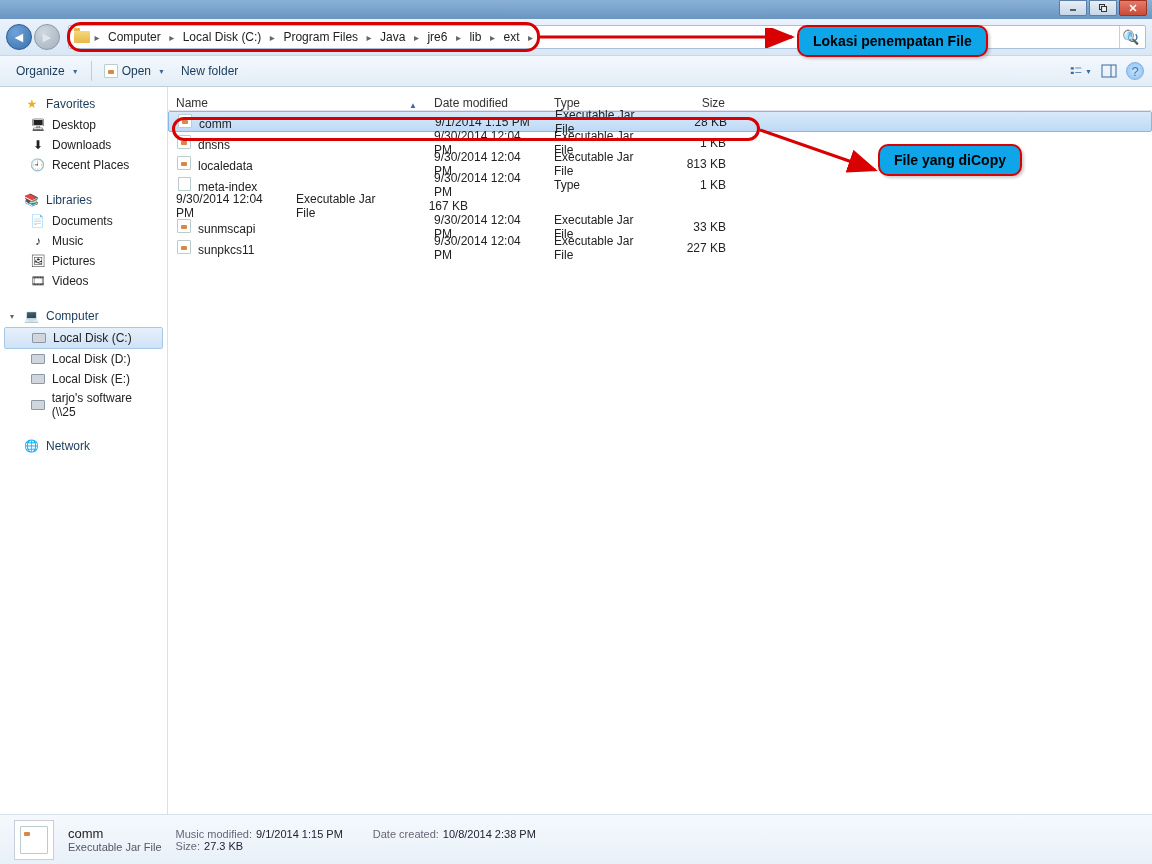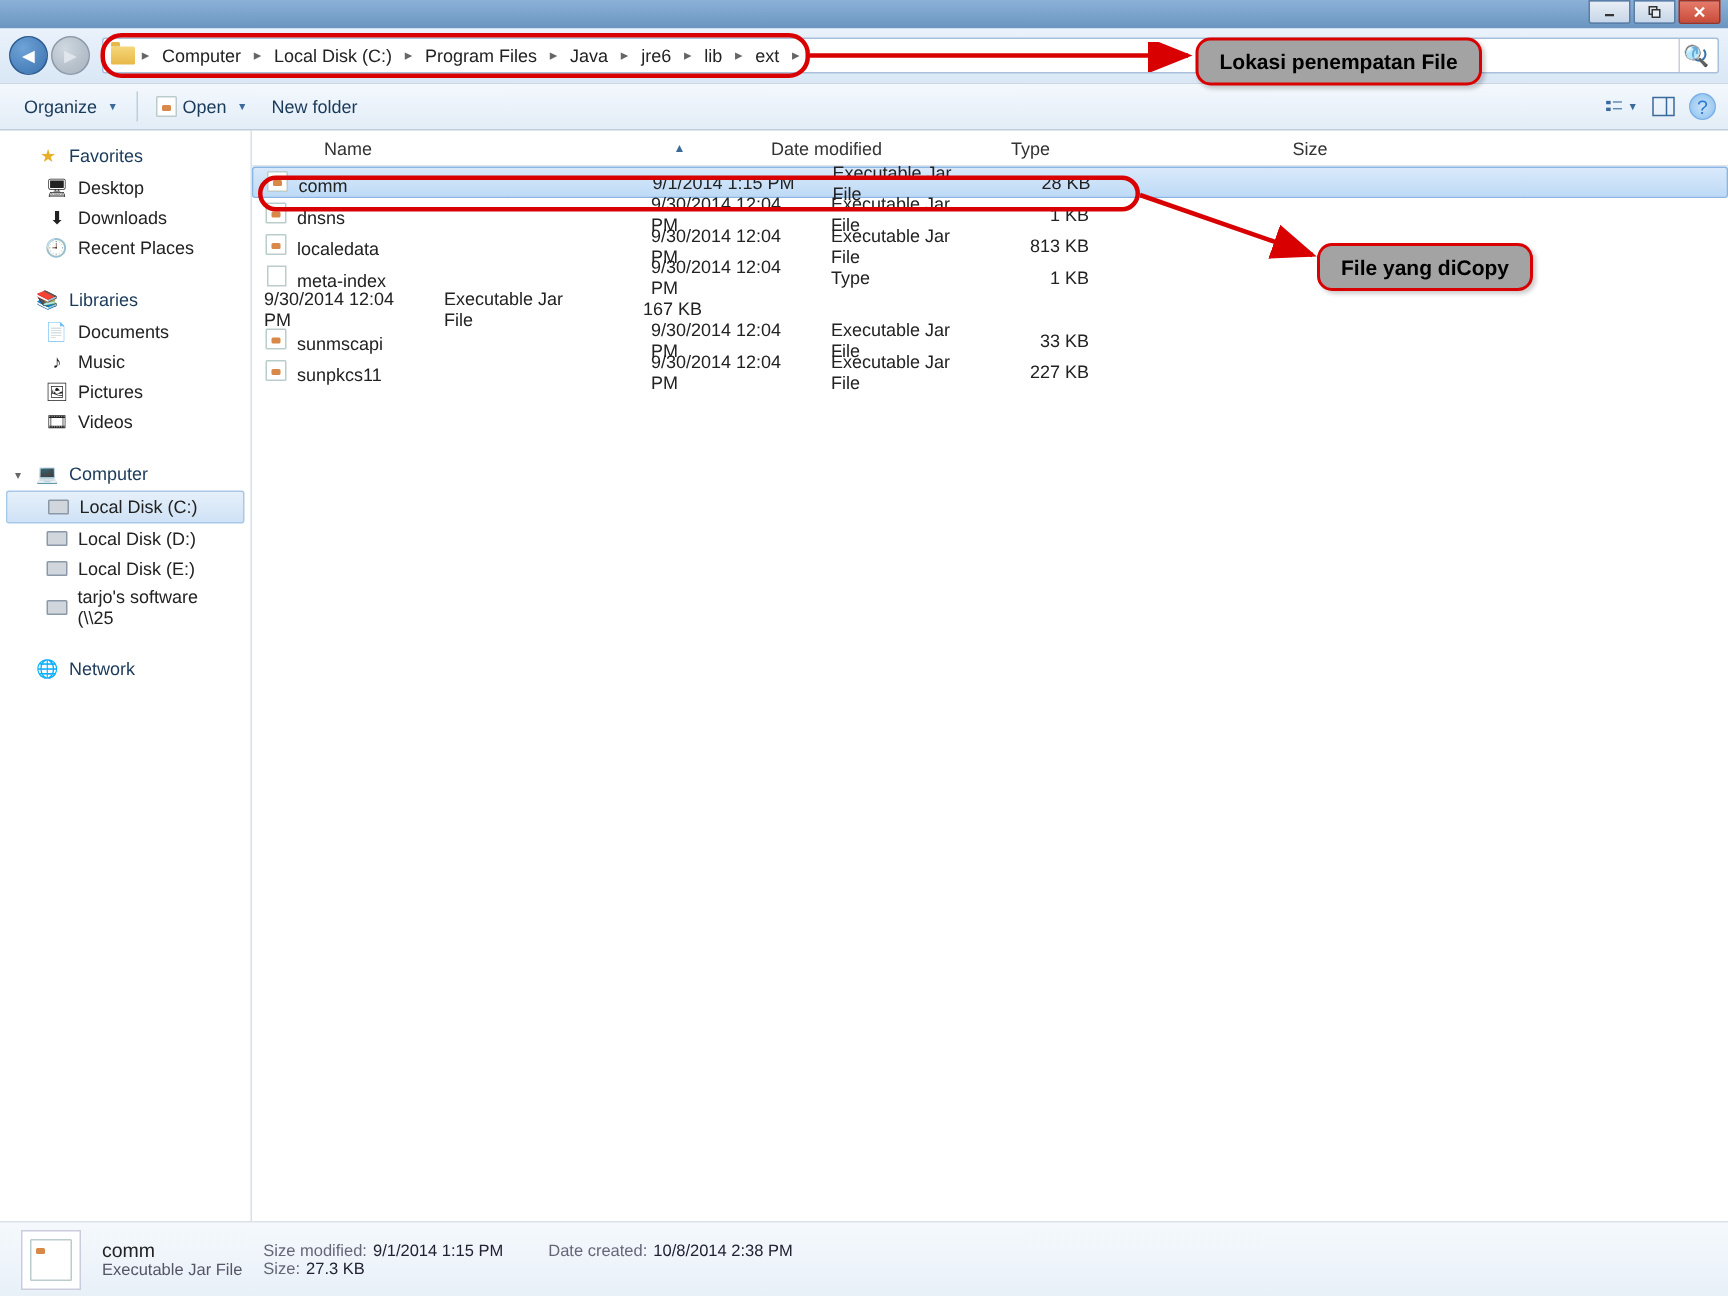--- a/index.html
+++ b/index.html
@@ -26,21 +26,21 @@
 
 
 .annot-border { position:absolute; border:3px solid #d80000; border-radius:14px; pointer-events:none; }
 .annot-bc { left:67px; top:22px; width:473px; height:30px; }
 .annot-row { left:172px; top:117px; width:588px; height:24px; }
 
 
 .arrow-svg { position:absolute; pointer-events:none; }
 
 
-.callout { position:absolute; background:#a3a3a3; border:2px solid #d80000; border-radius:10px; padding:6px 14px; font-size:14px; font-weight:bold; color:#000; box-shadow:2px 2px 3px rgba(0,0,0,0.2); }
+.callout { position:absolute; background:#0ea5e9; border:2px solid #d80000; border-radius:10px; padding:6px 14px; font-size:14px; font-weight:bold; color:#000; box-shadow:2px 2px 3px rgba(0,0,0,0.2); }
 
 
 .toolbar { height:32px; background:linear-gradient(#f3f8fd,#e3edf7); border-top:1px solid #c8d6e6; border-bottom:1px solid #c0ceda; display:flex; align-items:center; padding:0 8px; font-size:12px; }
 .tb-btn { padding:4px 8px; display:flex; align-items:center; gap:4px; color:#1a3a5a; }
 .tb-drop::after { content:"▼"; font-size:7px; margin-left:3px; color:#3a6a9a; }
 .tb-sep { width:1px; height:20px; background:#c0ceda; margin:0 4px; }
 .tb-right { margin-left:auto; display:flex; align-items:center; gap:6px; }
 .tb-icon { width:22px; height:22px; display:flex; align-items:center; justify-content:center; color:#3a6a9a; font-size:13px; }
 
 
@@ -49,21 +49,21 @@
 .side-group { margin-bottom:14px; }
 .side-head { display:flex; align-items:center; gap:6px; padding:3px 10px; font-size:12px; color:#1a3a5a; }
 .side-head .exp { font-size:8px; color:#666; width:8px; }
 .side-item { display:flex; align-items:center; gap:6px; padding:2px 10px 2px 30px; font-size:12px; color:#222; }
 .side-item.sel { background:linear-gradient(#e6f0fa,#cfe2f6); border:1px solid #a8c8e8; border-radius:2px; margin:0 4px; padding-left:26px; }
 .sb-icon { width:16px; height:16px; display:flex; align-items:center; justify-content:center; font-size:12px; }
 
 
 .filearea { flex:1; position:relative; }
 .col-headers { display:flex; height:24px; border-bottom:1px solid #e0e6ec; align-items:center; font-size:12px; color:#333; }
-.col-headers > div { padding:0 8px; border-right:1px solid transparent; height:100%; display:flex; align-items:center;margin-left:40px; }
+.col-headers > div { padding:0 8px; border-right:1px solid transparent; height:100%; display:flex; align-items:flex-end; }
 .col-name { width:258px; }
 .col-date { width:120px; }
 .col-type { width:118px; }
 .col-size { width:70px; justify-content:flex-end; }
 .sort-arrow { margin-left:auto; font-size:8px; color:#3a6a9a; }
 .file-row { display:flex; height:21px; align-items:center; font-size:12px; color:#222; }
 .file-row.sel { background:linear-gradient(#d9e9fa,#bedaf6); border:1px solid #8ab6e6; border-radius:2px; }
 .file-row > div { padding:0 8px; }
 .file-row .col-size { text-align:left; justify-content:flex-end; display:flex; }
 .file-icon { width:16px; height:16px; display:inline-flex; align-items:center; justify-content:center; margin-right:6px; }
@@ -327,21 +327,21 @@
   <div class="det-icon">
       <span class="icon-jar" style="width:28px;height:28px;"></span>
     </div>
   <div class="det-main">
     <div class="det-title">comm</div>
     <div>Executable Jar File</div>
   </div>
   <div class="det-grid">
     <div>
       <div class="det-pair">
-          <span class="det-label">Size modified:</span>
+          <span class="det-label">Music modified:</span>
           <span class="det-val">9/1/2014 1:15 PM</span>
         </div>
       <div class="det-pair">
           <span class="det-label">Size:</span>
           <span class="det-val">27.3 KB</span>
         </div>
     </div>
     <div>
       <div class="det-pair">
           <span class="det-label">Date created:</span>
@@ -366,13 +366,13 @@
 <svg class="arrow-svg" style="left:760px; top:128px; width:120px; height:55px;">
   <defs>
       <marker id="ah2" markerWidth="10" markerHeight="8" refX="9" refY="4" orient="auto">
         <path d="M0,0 L10,4 L0,8 Z" fill="#d80000"></path>
       </marker>
     </defs>
   <line x1="0" y1="2" x2="115" y2="42" stroke="#d80000" stroke-width="3" marker-end="url(#ah2)"></line>
 </svg>
 
 <div class="callout" style="left:797px; top:25px;">Lokasi penempatan File</div>
-<div class="callout" style="left:878px; top:162px;">File yang diCopy</div>
+<div class="callout" style="left:878px; top:144px;">File yang diCopy</div>
 
 </body></html>

